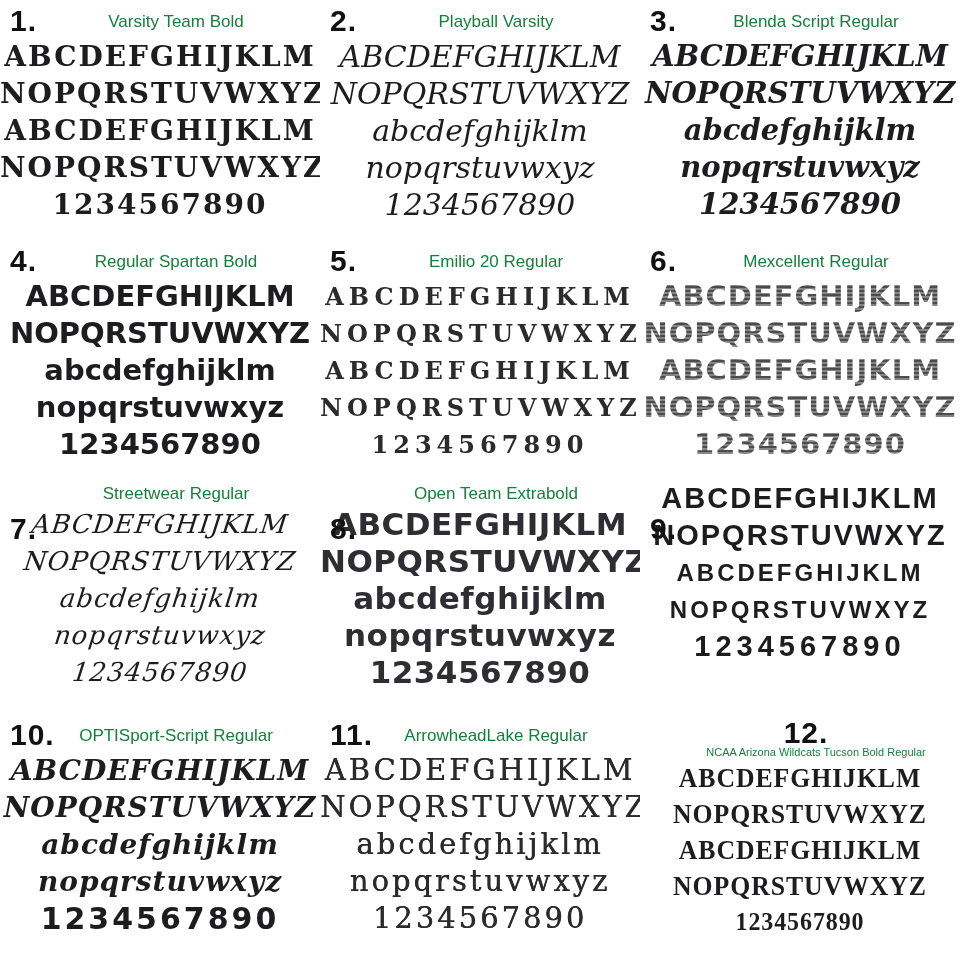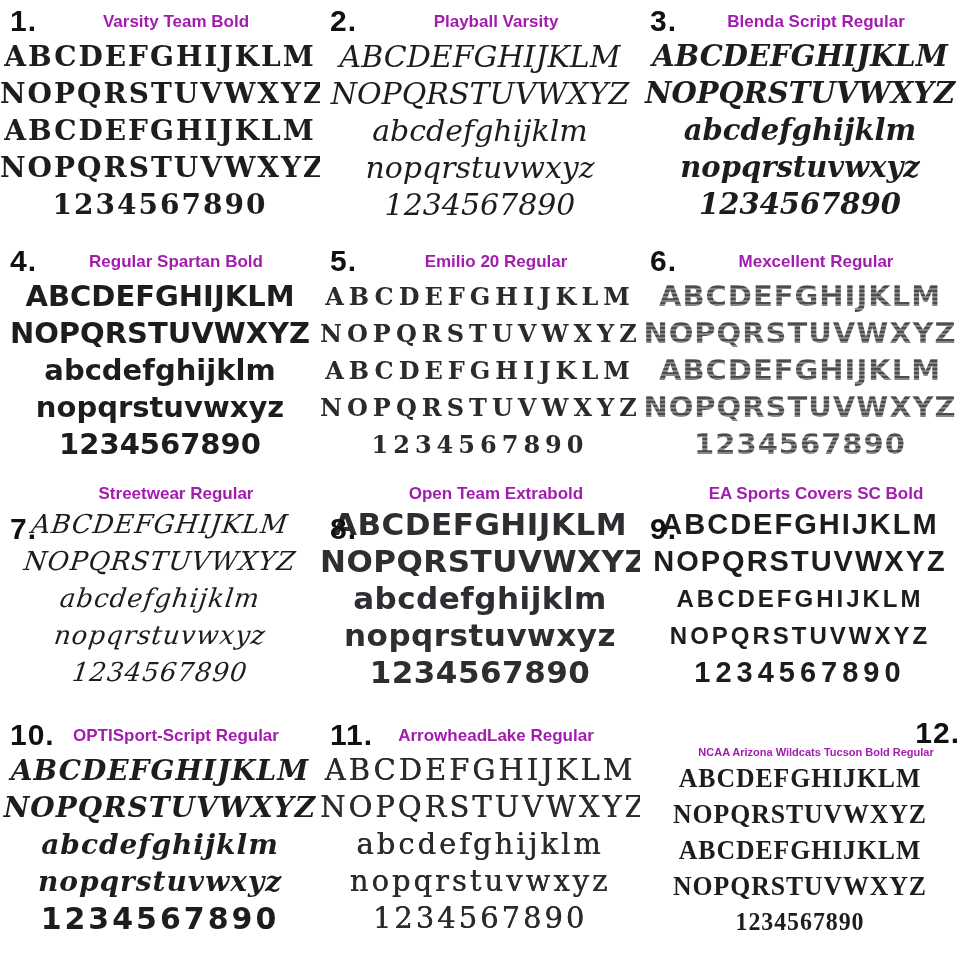--- a/index.html
+++ b/index.html
@@ -4,32 +4,32 @@
 <style>
   * { margin:0; padding:0; box-sizing:border-box; }
   html,body { width:960px; height:960px; background:#ffffff; overflow:hidden;
               font-family:"Liberation Sans", sans-serif; }
   .grid { display:grid; width:960px; height:960px;
           grid-template-columns:320px 320px 320px;
           grid-template-rows:240px 238px 236px 246px; background:#ffffff; }
   .cell { position:relative; text-align:center; overflow:hidden; }
   .num  { position:absolute; left:10px; top:4px;
           font-weight:700; font-size:30px; color:#111111; letter-spacing:1px; }
-  .label{ display:block; padding-top:12px; font-size:17px; color:#a21caf;
-          font-weight:700; white-space:nowrap;padding-left:32px; }
+  .label{ display:block; padding-top:12px; font-size:17px; color:#15803d;
+          font-weight:400; white-space:nowrap;padding-left:32px; }
   .lines{ margin-top:6px; }
   .line { line-height:37px; white-space:nowrap; color:#1d1d1f; }
 
   
   .label-top .label { padding-top:6px; }
   .label-top .num   { top:34px; }
   .label-top .lines { margin-top:2px; }
 
   
-  .num-static .num  { position:static; display:block; text-align:right;
+  .num-static .num  { position:static; display:block; text-align:center;
                       padding:6px 0 0 12px; line-height:26px; }
   .num-static .label{ padding-top:0; font-size:11px; }
   .num-static .lines{ margin-top:2px; }
   .num-static .line { line-height:36px; }
 
   
   .varsity .line { font-family:"DejaVu Serif", serif; font-weight:700;
                    font-size:28px; letter-spacing:2px; }
   
   .playball .line { font-family:"DejaVu Serif", serif; font-style:italic;
@@ -174,21 +174,20 @@
       <div class="line">ABCDEFGHIJKLM</div>
       <div class="line">NOPQRSTUVWXYZ</div>
       <div class="line">abcdefghijklm</div>
       <div class="line">nopqrstuvwxyz</div>
       <div class="line">1234567890</div>
     </div>
   </div>
 
   <div class="cell easports label-top">
     <div class="num">9.</div>
-    <div class="label">EA Sports Covers SC Bold</div>
     <div class="lines">
       <div class="line">ABCDEFGHIJKLM</div>
       <div class="line">NOPQRSTUVWXYZ</div>
       <div class="line">ABCDEFGHIJKLM</div>
       <div class="line">NOPQRSTUVWXYZ</div>
       <div class="line">1234567890</div>
     </div>
   </div>
 
   <div class="cell optisport">

